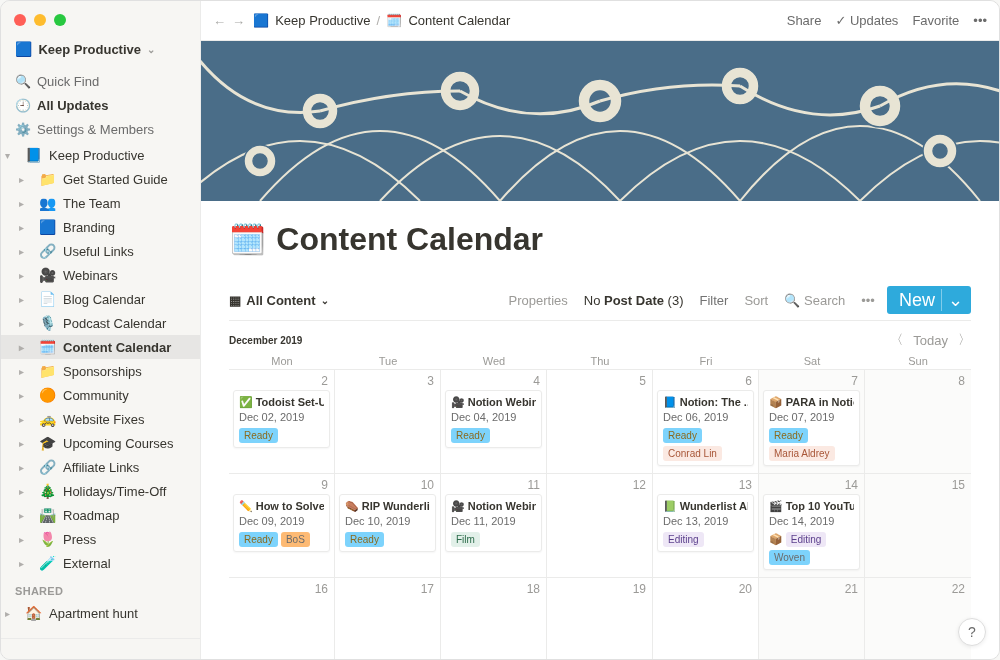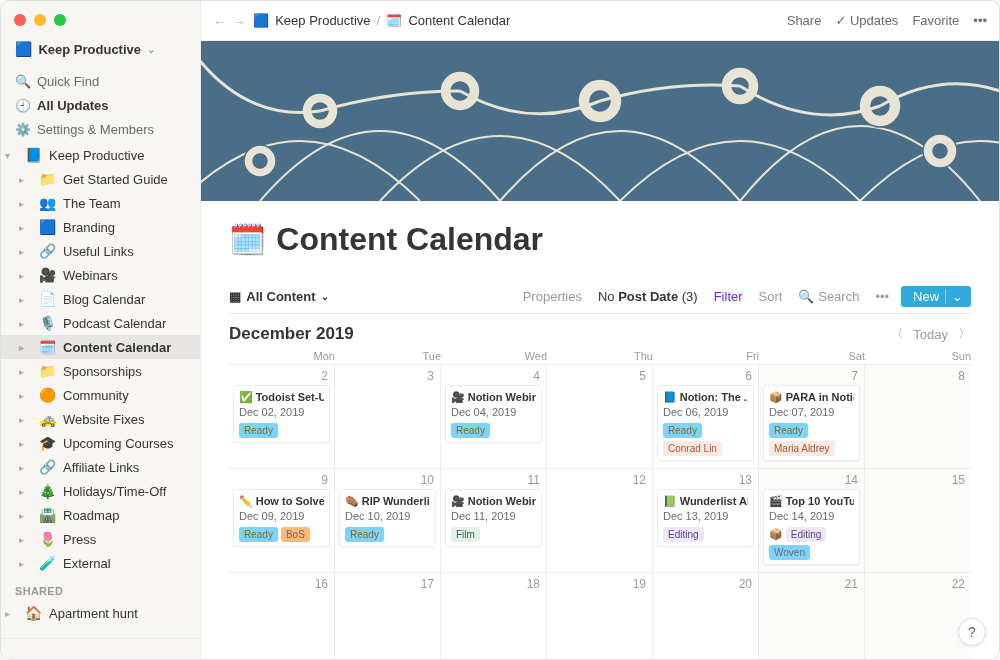--- a/index.html
+++ b/index.html
@@ -135,40 +135,40 @@
 
 .view-toolbar {
   display:flex; align-items:center; gap:8px;
   padding: 6px 0;
   border-bottom: 1px solid #ebebea;
   font-size: 13px;
 }
 .view-toolbar .view-name { font-weight:600; display:flex;align-items:center;gap:5px; }
 .view-toolbar .spacer { flex:1; }
 .view-toolbar .tb-item { color:#9b9a97; cursor:pointer; padding: 2px 4px;}
-.view-toolbar .tb-item.filter { color:#6d28d9;text-align:right;}
+.view-toolbar .tb-item.filter { color:#737373;text-align:right;}
 .new-btn {
   background:#2eaadc; color:#fff; padding: 3px 8px 3px 12px; border-radius:3px;
-  display:flex;align-items:center;gap:6px;font-size:13px;cursor:pointer;
+  display:flex;align-items:center;gap:6px;font-size:18px;cursor:pointer;
 }
 .new-btn .chev { border-left:1px solid rgba(255,255,255,0.4); padding-left:6px;}
 
 .cal-header {
   display:flex; align-items:center; justify-content:space-between;
   padding: 10px 0 6px;
 }
-.cal-header .month { font-weight:600; font-size:17px;}
+.cal-header .month { font-weight:600; font-size:10px;}
 .cal-nav { display:flex; align-items:center; gap:10px; color:#9b9a97; font-size:13px;}
 .cal-nav span { cursor:pointer; }
 
 .cal-dow {
   display:grid; grid-template-columns: repeat(7,1fr);
   font-size:11px; color:#9b9a97; padding-bottom: 2px;
 }
-.cal-dow div { text-align:right; }
+.cal-dow div { text-align:center; }
 
 .cal-grid {
   display:grid; grid-template-columns: repeat(7,1fr);
   grid-auto-rows: 104px;
   border-top: 1px solid #ebebea;
 }
 .cal-cell {
   border-right: 1px solid #ebebea;
   border-bottom: 1px solid #ebebea;
   padding: 4px;

